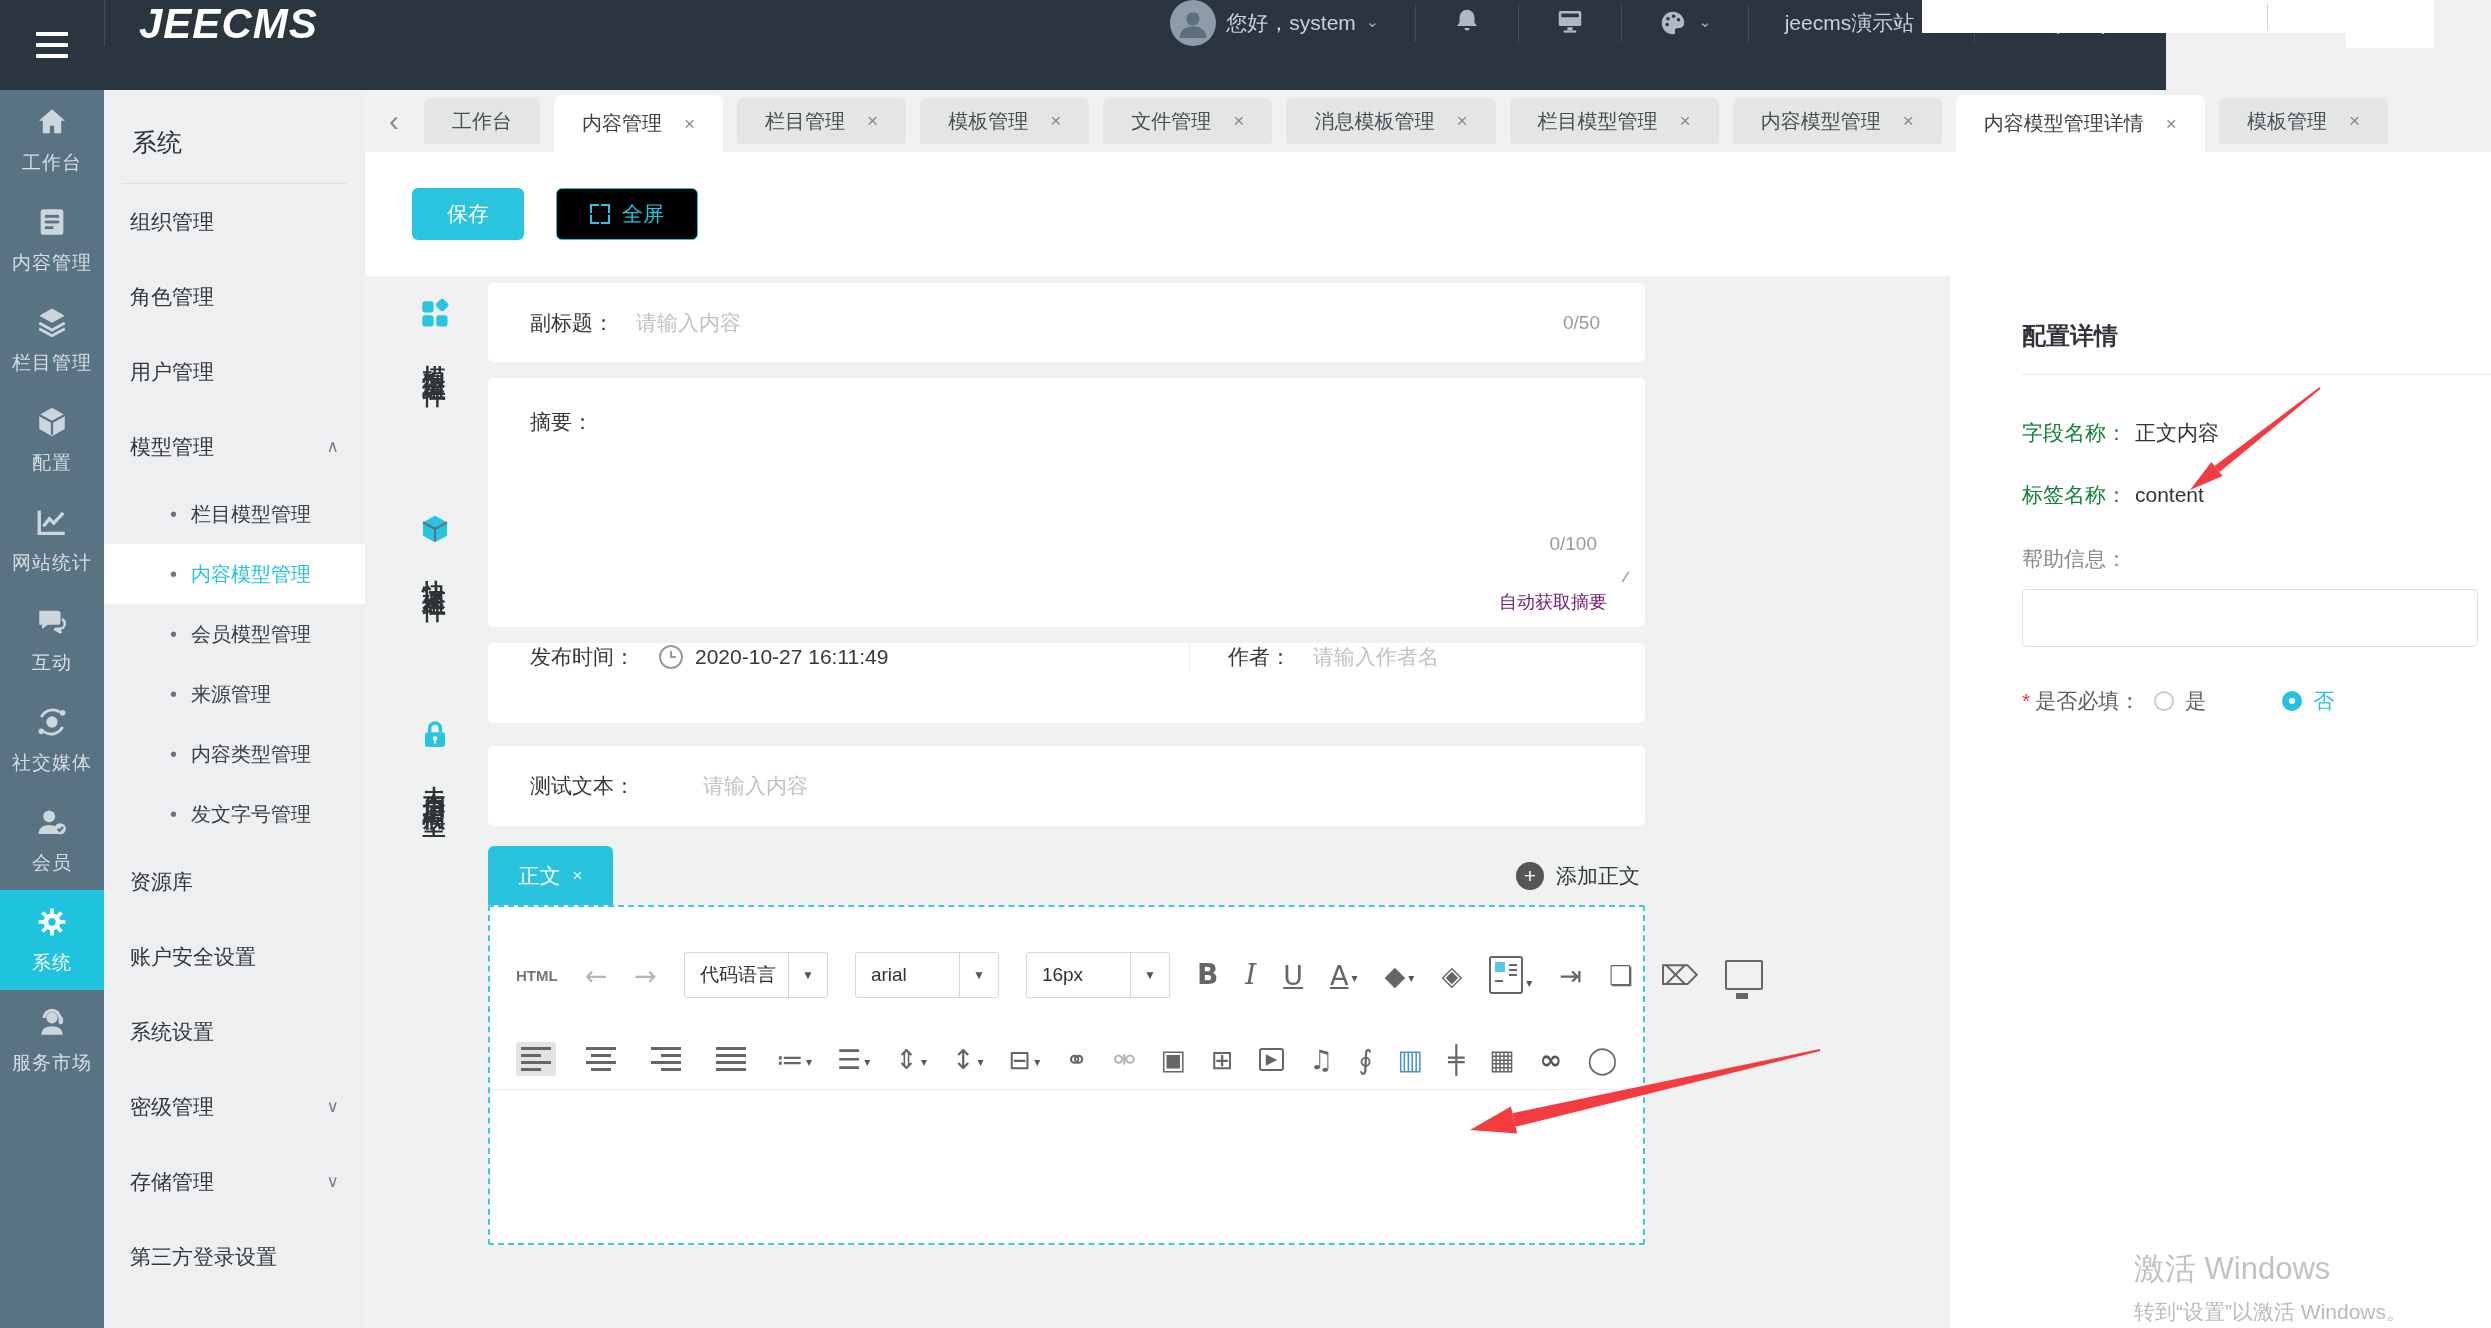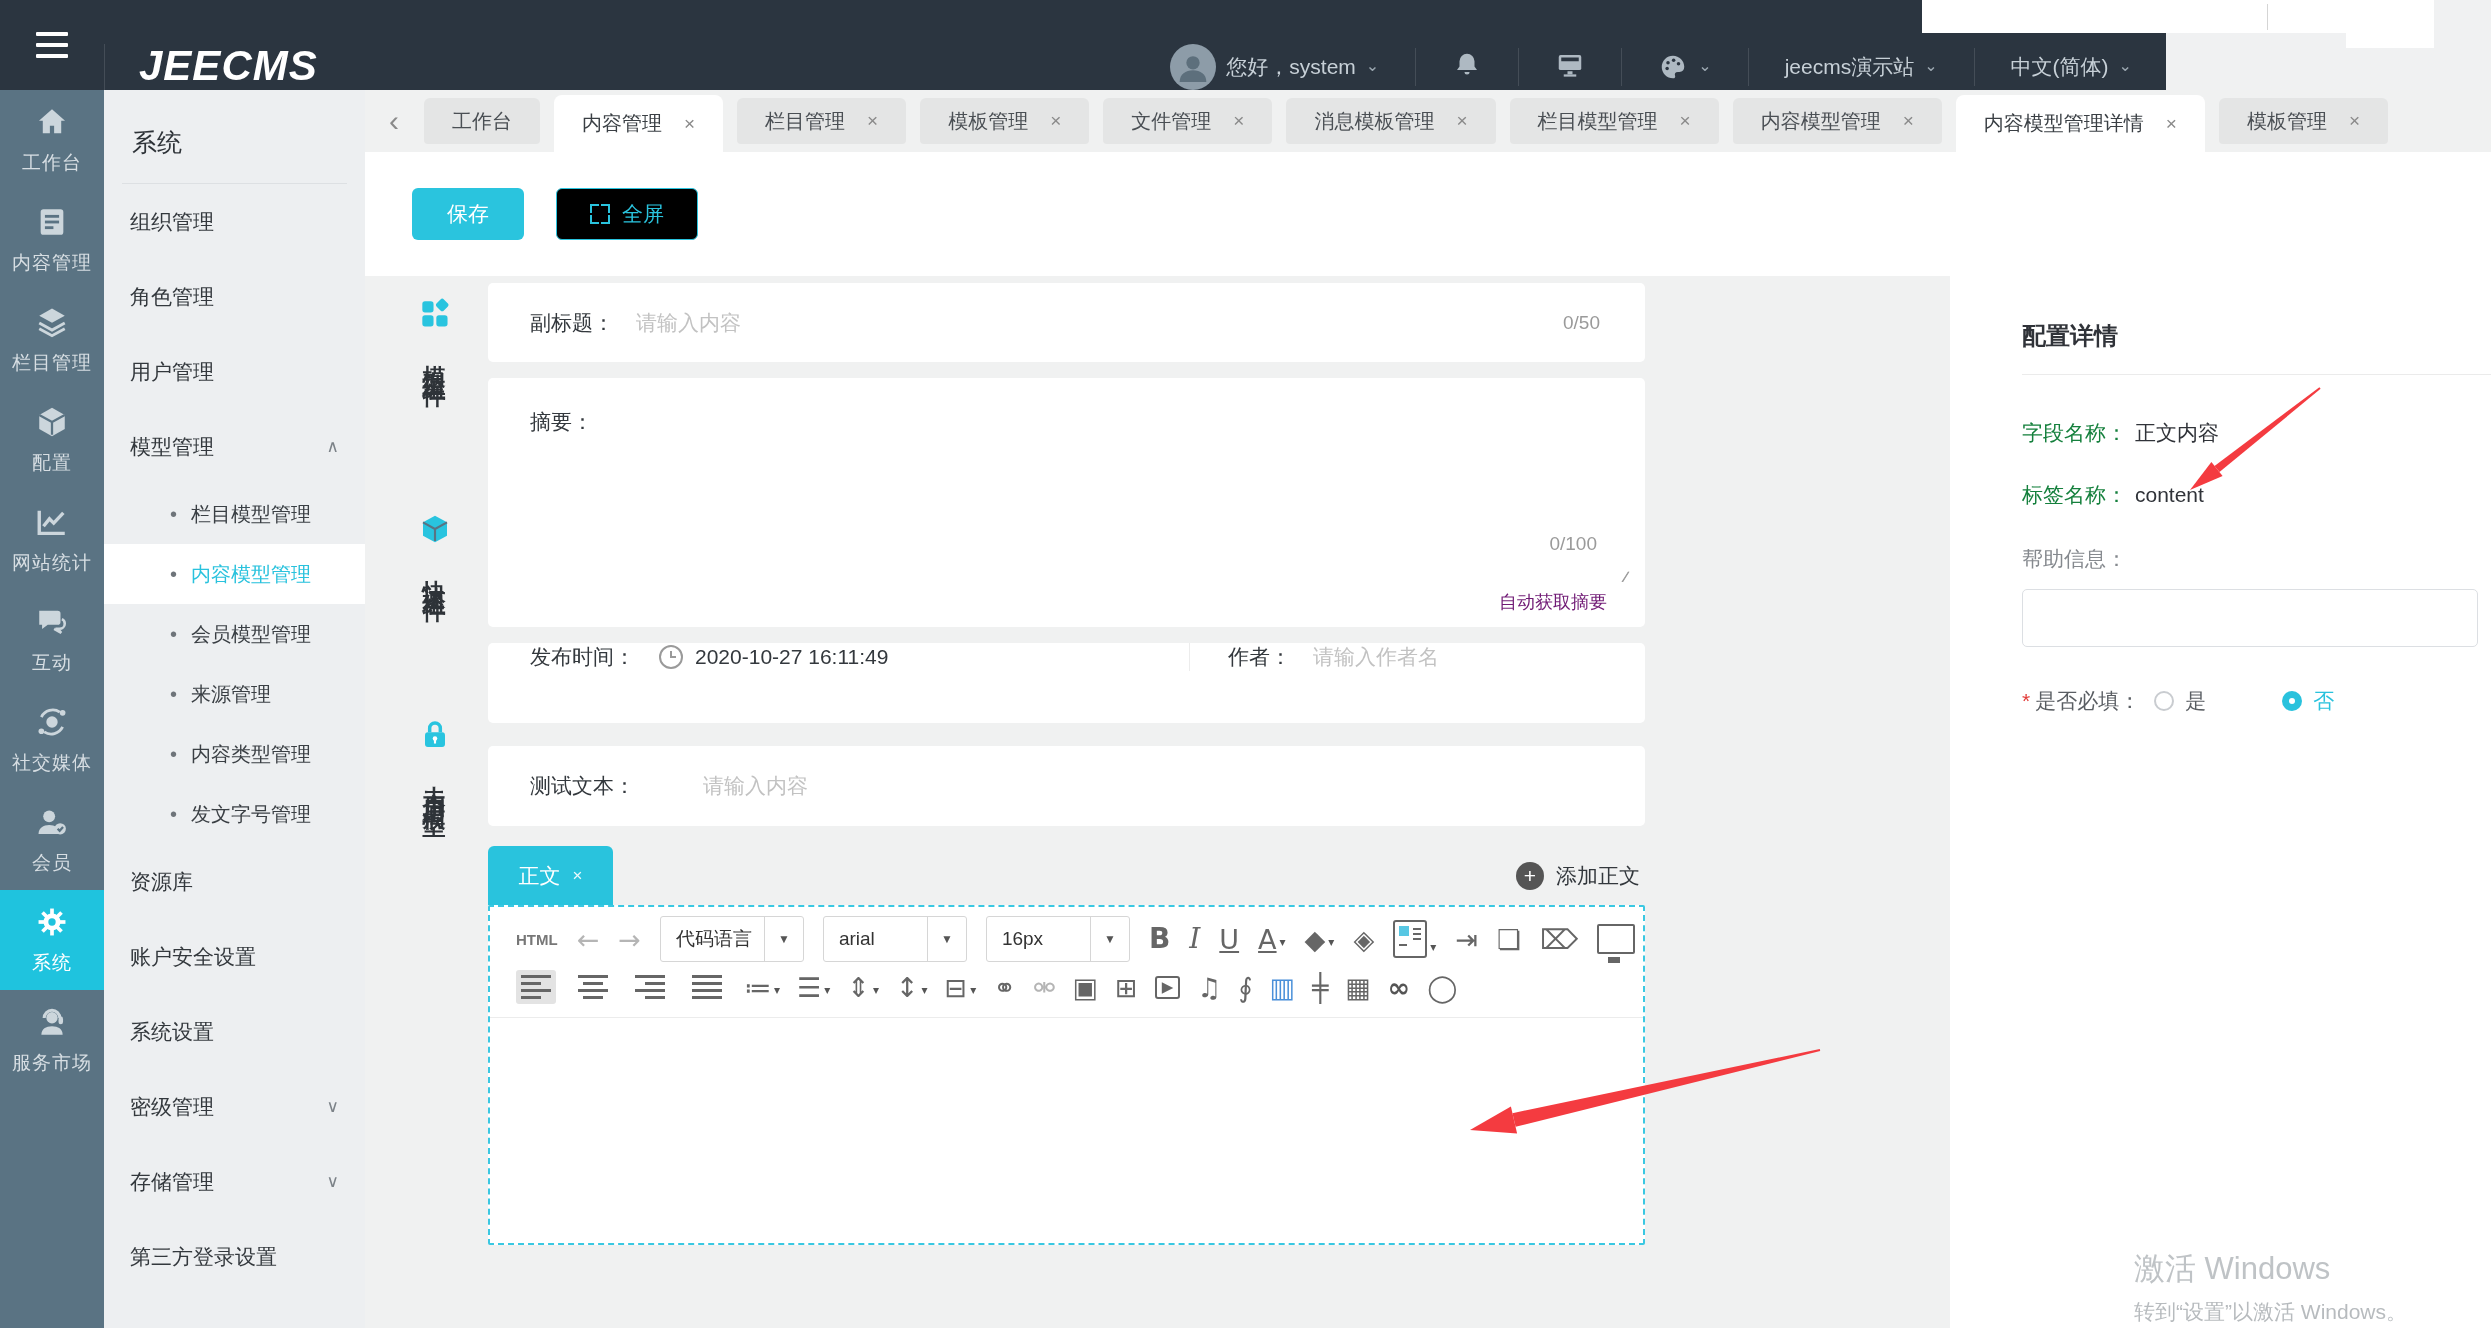--- a/index.html
+++ b/index.html
@@ -2,21 +2,21 @@
 <html><head>
 <meta charset="utf-8">
 <style>
   html,body{margin:0;padding:0;}
   body{
     width:2491px;height:1328px;position:relative;overflow:hidden;
     font-family:"Liberation Sans","DejaVu Sans",sans-serif;
     background:#f0f1f2;color:#333;
   }
   
-  .topbar{position:absolute;left:0;top:0;width:2166px;height:90px;background:#2b3540;display:flex;align-items:flex-end;z-index:5;}
+  .topbar{position:absolute;left:0;top:0;width:2166px;height:90px;background:#2b3540;display:flex;align-items:flex-start;z-index:5;}
   .hamburger{width:104px;height:90px;display:flex;flex-direction:column;justify-content:center;align-items:center;gap:7px;cursor:pointer;}
   .hamburger i{display:block;width:32px;height:4px;background:#fff;border-radius:1px;}
   .tb-sep{width:1px;height:46px;background:rgba(255,255,255,.12);}
   .logo{font-size:42px;font-weight:800;font-style:italic;color:#fff;letter-spacing:1px;margin-left:34px;}
   .tb-right{margin-left:auto;display:flex;align-items:center;gap:36px;padding-right:34px;color:#c7d0d7;font-size:21px;}
   .tb-right .tb-sep{height:38px;}
   .avatar{width:46px;height:46px;border-radius:50%;background:#8d9ca8;display:flex;align-items:center;justify-content:center;overflow:hidden;border:2px solid #78client8a96;}
   .tb-item{display:flex;align-items:center;gap:10px;cursor:pointer;}
   .caret-dn{font-size:16px;color:#9aa6af;transform:translateY(-2px);}
   .tb-ic{width:30px;height:30px;fill:#aeb9c2;}
@@ -82,21 +82,21 @@
   .card4{height:80px;margin-bottom:20px;display:flex;align-items:center;padding:0 45px 0 42px;gap:46px;}
   
   .bodytab-row{height:59px;display:flex;align-items:center;position:relative;}
   .bodytab{width:125px;height:59px;background:#29c3dd;color:#fff;border-radius:6px 6px 0 0;display:flex;align-items:center;justify-content:center;gap:12px;font-size:21px;cursor:pointer;}
   .bodytab .x{font-size:17px;opacity:.92;}
   .add-body{position:absolute;right:5px;display:flex;align-items:center;gap:12px;font-size:21px;color:#33383d;cursor:pointer;}
   .plus-circle{width:28px;height:28px;border-radius:50%;background:#555;color:#fff;display:flex;align-items:center;justify-content:center;font-size:21px;line-height:1;}
   
   .editor-box{height:340px;border:2px dashed #3ac8e2;background:#fff;box-sizing:border-box;border-radius:2px;}
   .ed-toolbar{padding:8px 10px 6px 26px;border-bottom:1px solid #ececec;}
-  .ed-row{display:flex;align-items:center;height:48px;gap:0;}
+  .ed-row{display:flex;align-items:center;height:48px;gap:8px;margin-top:36px;}
   .ed-row > *{margin-right:19px;flex:0 0 auto;}
   .ed-row2 > *{margin-right:17px;}
   .ed-label{font-size:15px;color:#777;font-weight:bold;letter-spacing:0;}
   .ed-ic{font-size:27px;color:#666;line-height:1;cursor:pointer;font-family:"DejaVu Sans",sans-serif;}
   .ed-ic.dim{color:#b5b5b5;}
   .ed-ic.bold{font-weight:bold;font-size:28px;}
   .ed-ic.ital{font-style:italic;font-family:"DejaVu Serif",serif;font-size:28px;}
   .ed-ic.undl{text-decoration:underline;font-size:27px;}
   .ed-ic.boxed{border:2px solid #666;font-size:15px;padding:2px 5px;border-radius:3px;}
   .ed-ic.cyanborder{color:#4a90d9;}

